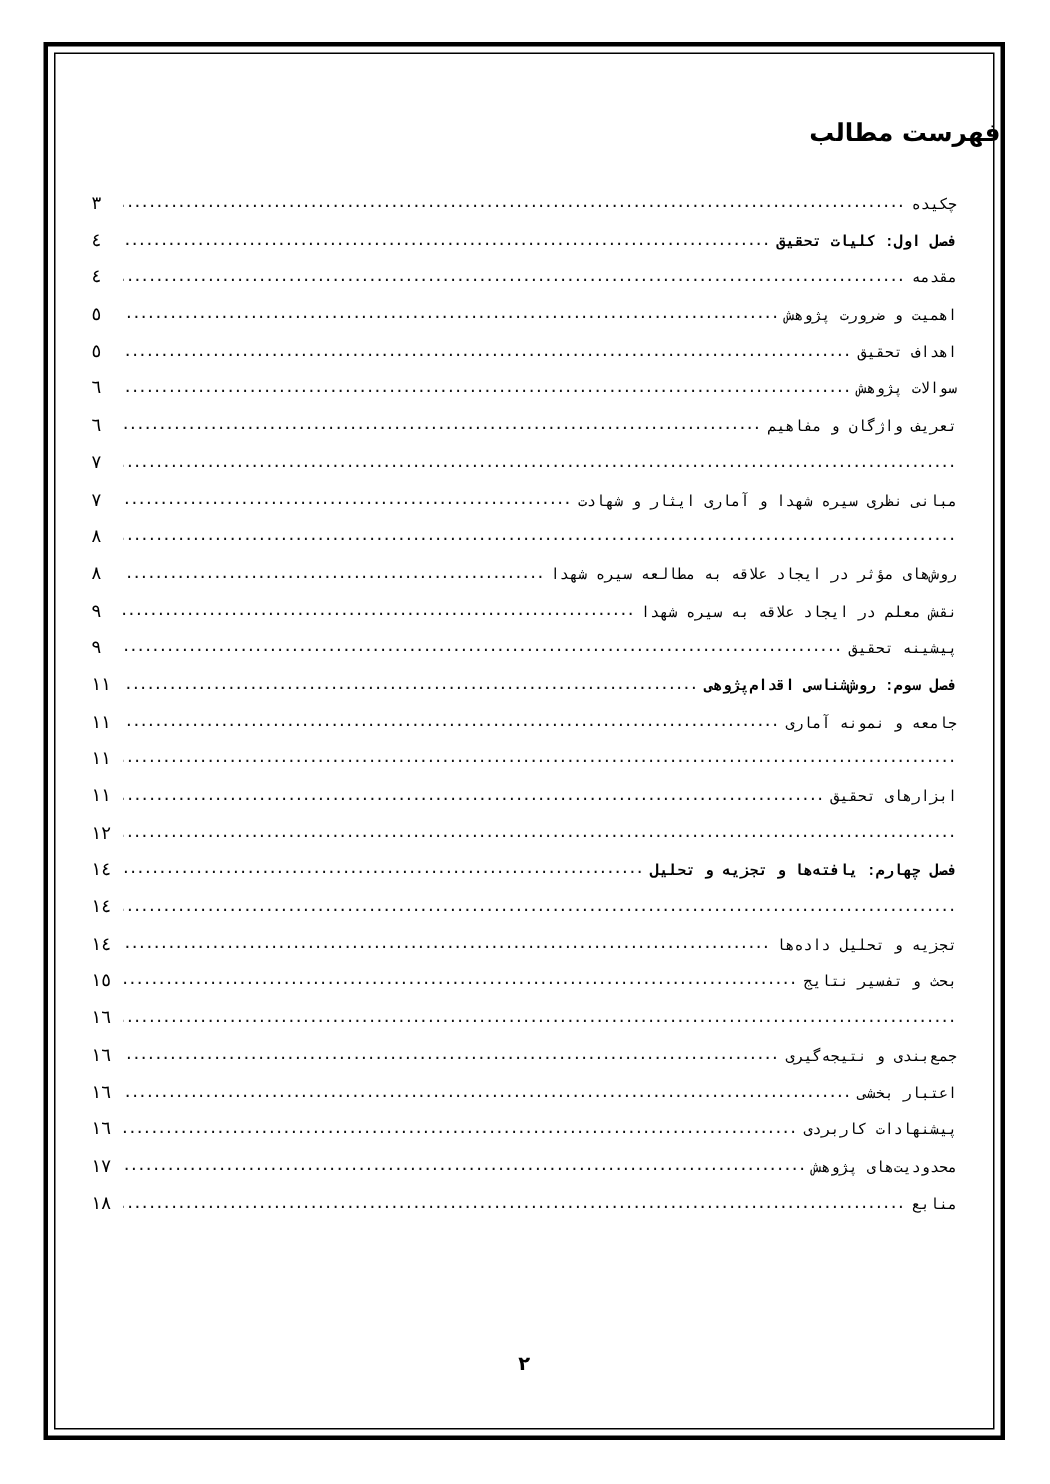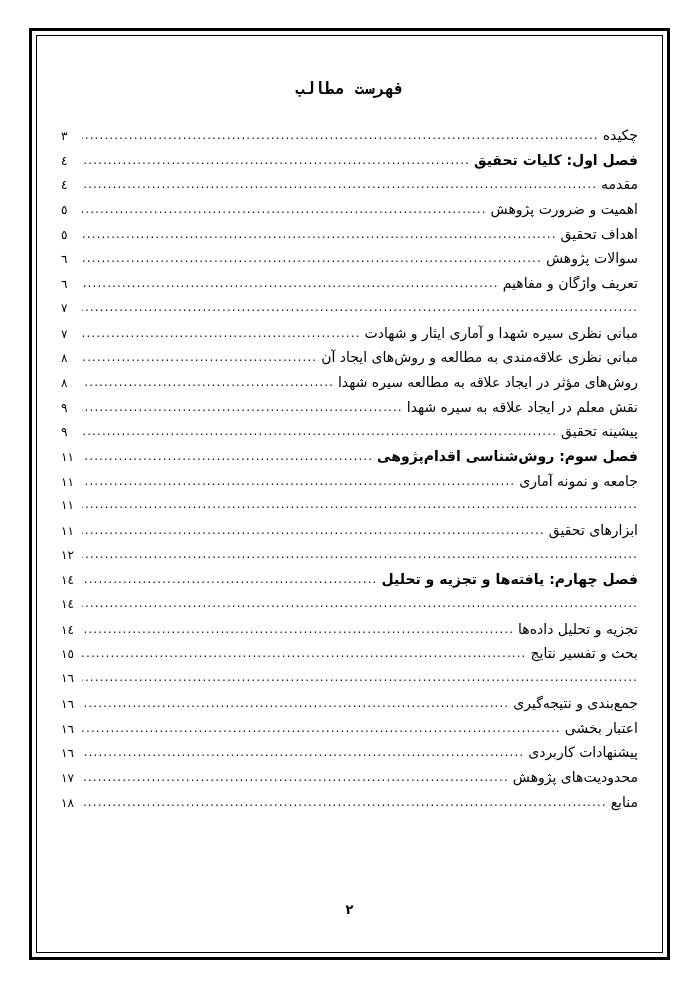--- a/index.html
+++ b/index.html
@@ -45,26 +45,24 @@
     bottom: 0;
     padding: 0;
   }
 
   
   #toc-title {
     position: absolute;
     top: 48px;
     left: 0;
     right: 0;
-    text-align: center;
     font-size: 16.5px;
     font-weight: bold;
     letter-spacing: 0.2px;
     direction: rtl;
-    font-family: Liberation Mono, monospace;
   }
 
   
   #toc-list {
     position: absolute;
     top: 92px;
     right: 29px;
     left: 29px;
     direction: rtl;
   }
@@ -81,22 +79,23 @@
     white-space: nowrap;
   }
 
   .toc-entry.chapter .toc-label {
     font-weight: bold;
   }
 
   .toc-label {
     flex: 0 0 auto;
     padding-left: 4px;
-    font-size: 14px;
+    font-size: 10px;
     font-weight: normal;
+    font-family: Liberation Mono, monospace;
   }
 
   .toc-leader {
     flex: 1 1 auto;
     min-width: 10px;
     overflow: hidden;
     white-space: nowrap;
     font-size: 12.1px;
     letter-spacing: 1.05px;
     position: relative;
@@ -182,21 +181,20 @@
         <div class="toc-entry chapter">
           <span class="toc-leader"></span>
           <span class="toc-page">۷</span>
         </div>
         <div class="toc-entry">
           <span class="toc-label">مبانی نظری سیره شهدا و آماری ایثار و شهادت</span>
           <span class="toc-leader"></span>
           <span class="toc-page">۷</span>
         </div>
         <div class="toc-entry">
-          <span class="toc-label">مبانی نظری علاقه‌مندی به مطالعه و روش‌های ایجاد آن</span>
           <span class="toc-leader"></span>
           <span class="toc-page">۸</span>
         </div>
         <div class="toc-entry">
           <span class="toc-label">روش‌های مؤثر در ایجاد علاقه به مطالعه سیره شهدا</span>
           <span class="toc-leader"></span>
           <span class="toc-page">۸</span>
         </div>
         <div class="toc-entry">
           <span class="toc-label">نقش معلم در ایجاد علاقه به سیره شهدا</span>

